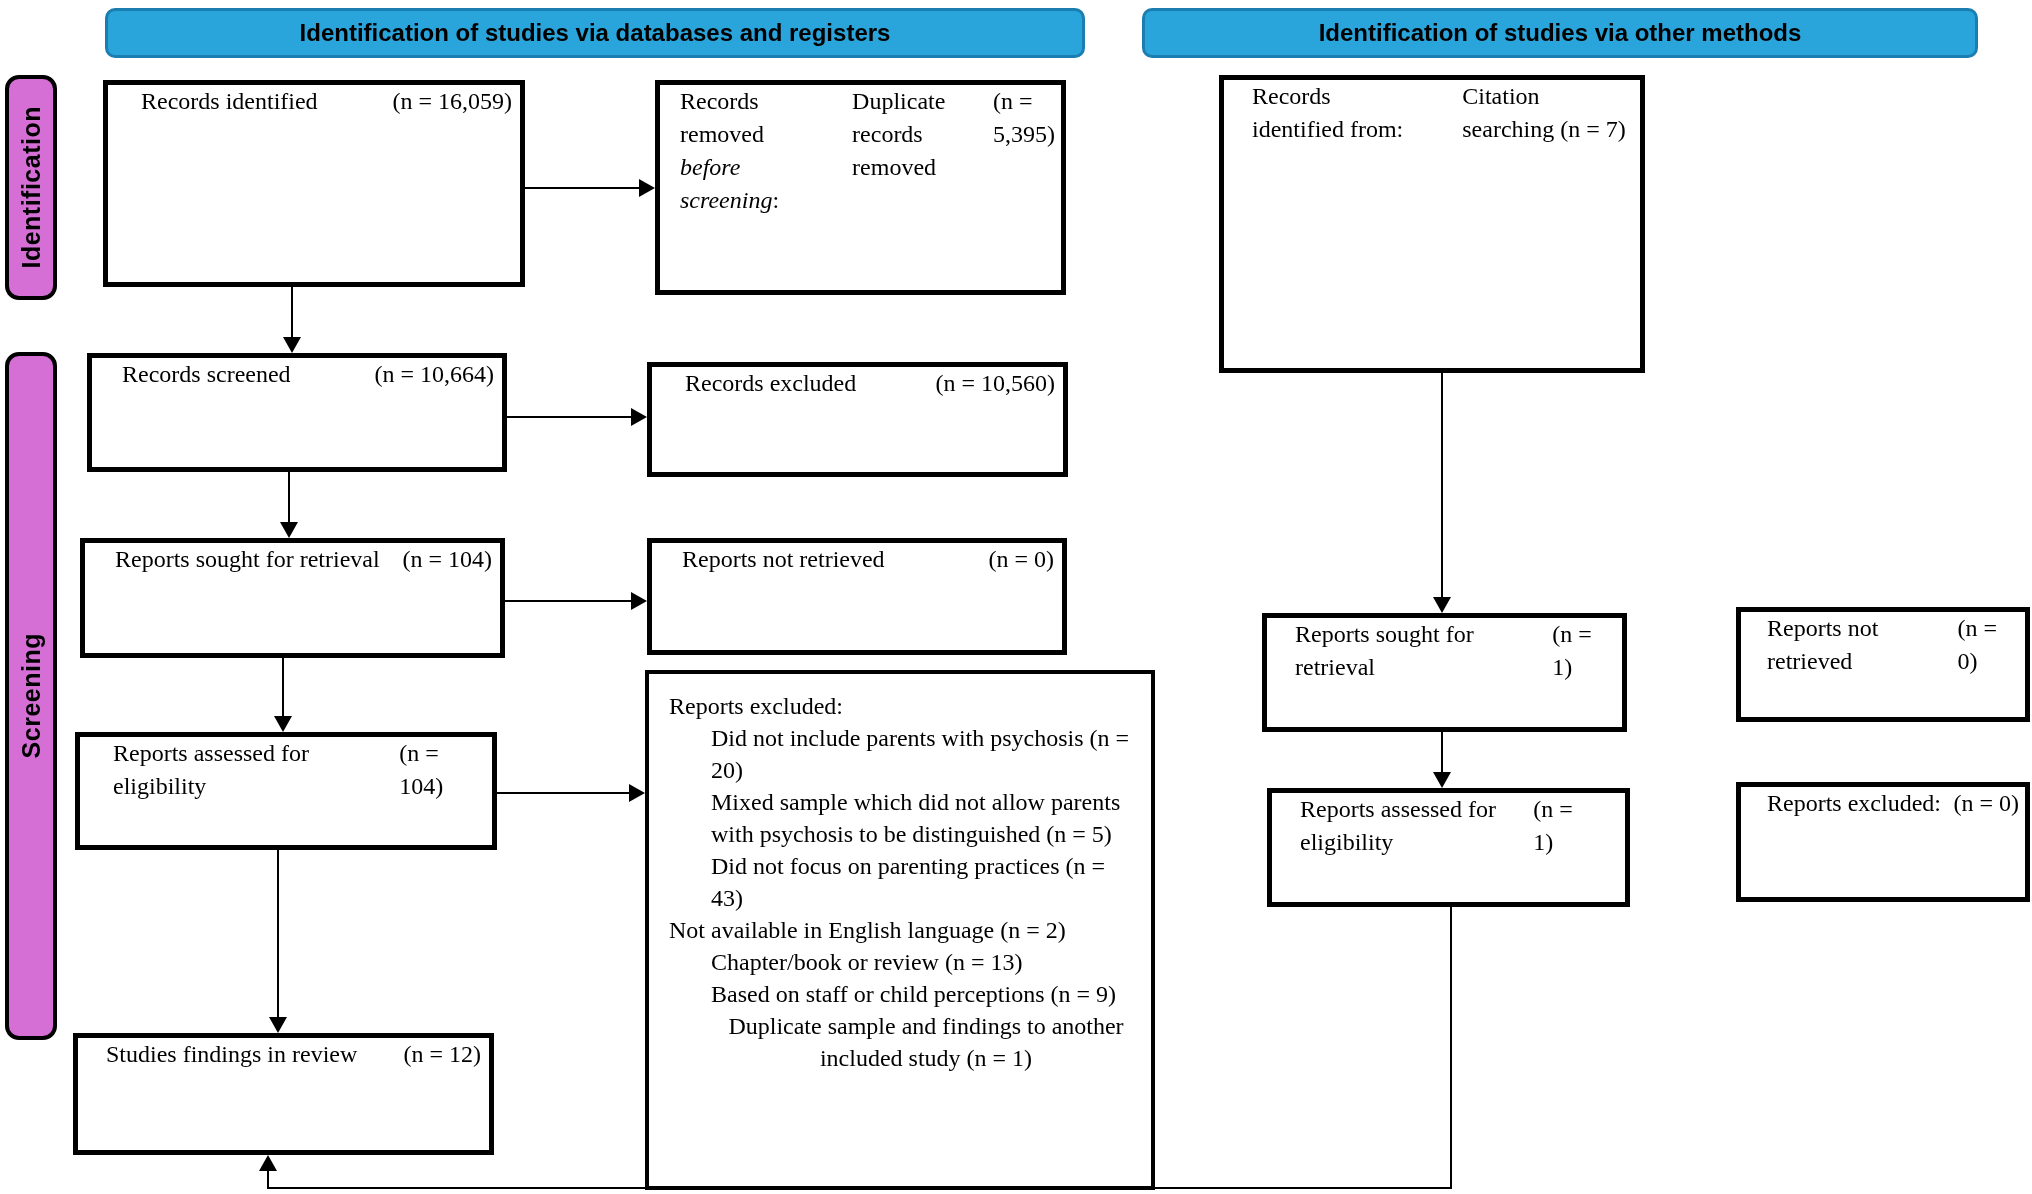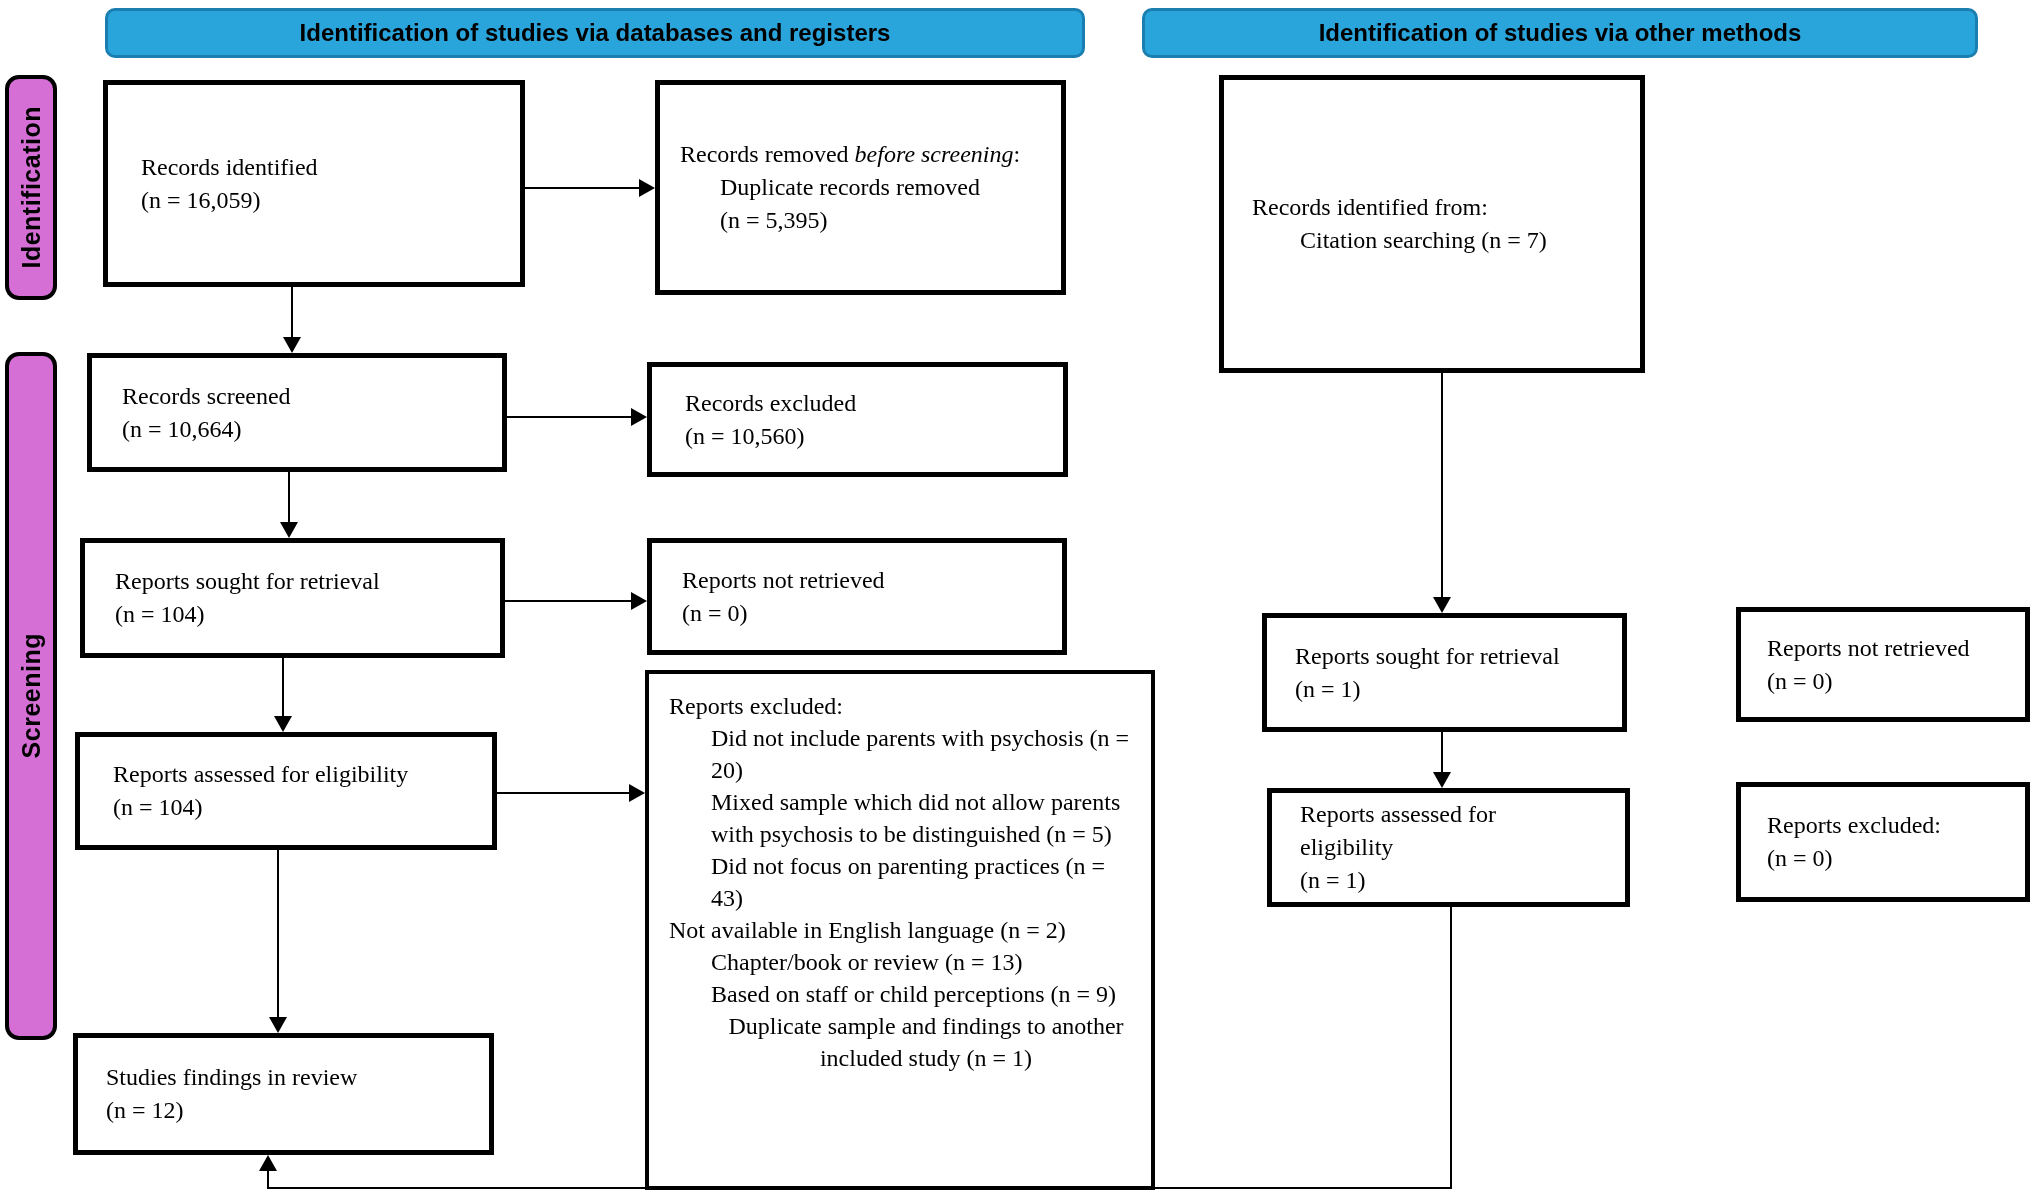--- a/index.html
+++ b/index.html
@@ -9,21 +9,21 @@
        display:flex;align-items:center;justify-content:center;
        font-family:"Liberation Sans",sans-serif;font-weight:bold;font-size:24px;color:#000;}
 
   .stage{position:absolute;box-sizing:border-box;background:var(--stage-fill);border:4px solid var(--stage-border);border-radius:14px;
          display:flex;align-items:center;justify-content:center;}
   .stage-label{writing-mode:vertical-rl;transform:rotate(180deg);
                font-family:"Liberation Sans",sans-serif;font-weight:bold;font-size:25px;letter-spacing:.5px;color:#000;}
 
   .box{position:absolute;box-sizing:border-box;background:var(--box-bg);border:5px solid var(--line);
        font-size:24px;line-height:33px;z-index:2;}
-  .vc{display:flex;flex-direction:column;justify-content:center;}
+  .vc{display:flex;justify-content:space-between;}
   .big{border-width:4px;font-size:24px;line-height:32px;}
 
   .ln{position:absolute;background:var(--line);z-index:5;}
   .ah{position:absolute;width:0;height:0;z-index:5;}
   .ah-right{border-top:9px solid transparent;border-bottom:9px solid transparent;border-left:16px solid var(--line);}
   .ah-down{border-left:9px solid transparent;border-right:9px solid transparent;border-top:16px solid var(--line);}
   .ah-up{border-left:9px solid transparent;border-right:9px solid transparent;border-bottom:16px solid var(--line);}
 
   .ind{display:block;}
   em{font-style:italic;}
@@ -56,21 +56,21 @@
     <span><span>Records removed </span><em>before screening</em><span>:</span></span>
     <span class="ind" style="margin-left:40px;">Duplicate records removed</span>
     <span class="ind" style="margin-left:40px;">(n = 5,395)</span>
   </div>
 
   <div class="box vc" style="left:87px;top:353px;width:420px;height:119px;padding-left:30px;padding-right:8px;">
     <span>Records screened</span>
     <span>(n = 10,664)</span>
   </div>
 
-  <div class="box vc" style="left:647px;top:362px;width:421px;height:115px;padding-left:33px;">
+  <div class="box vc" style="left:647px;top:362px;width:421px;height:115px;padding-left:33px;padding-right:8px;">
     <span>Records excluded</span>
     <span>(n = 10,560)</span>
   </div>
 
   <div class="box vc" style="left:80px;top:538px;width:425px;height:120px;padding-left:30px;padding-right:8px;">
     <span>Reports sought for retrieval</span>
     <span>(n = 104)</span>
   </div>
 
   <div class="box vc" style="left:647px;top:538px;width:420px;height:117px;padding-left:30px;padding-right:8px;">

